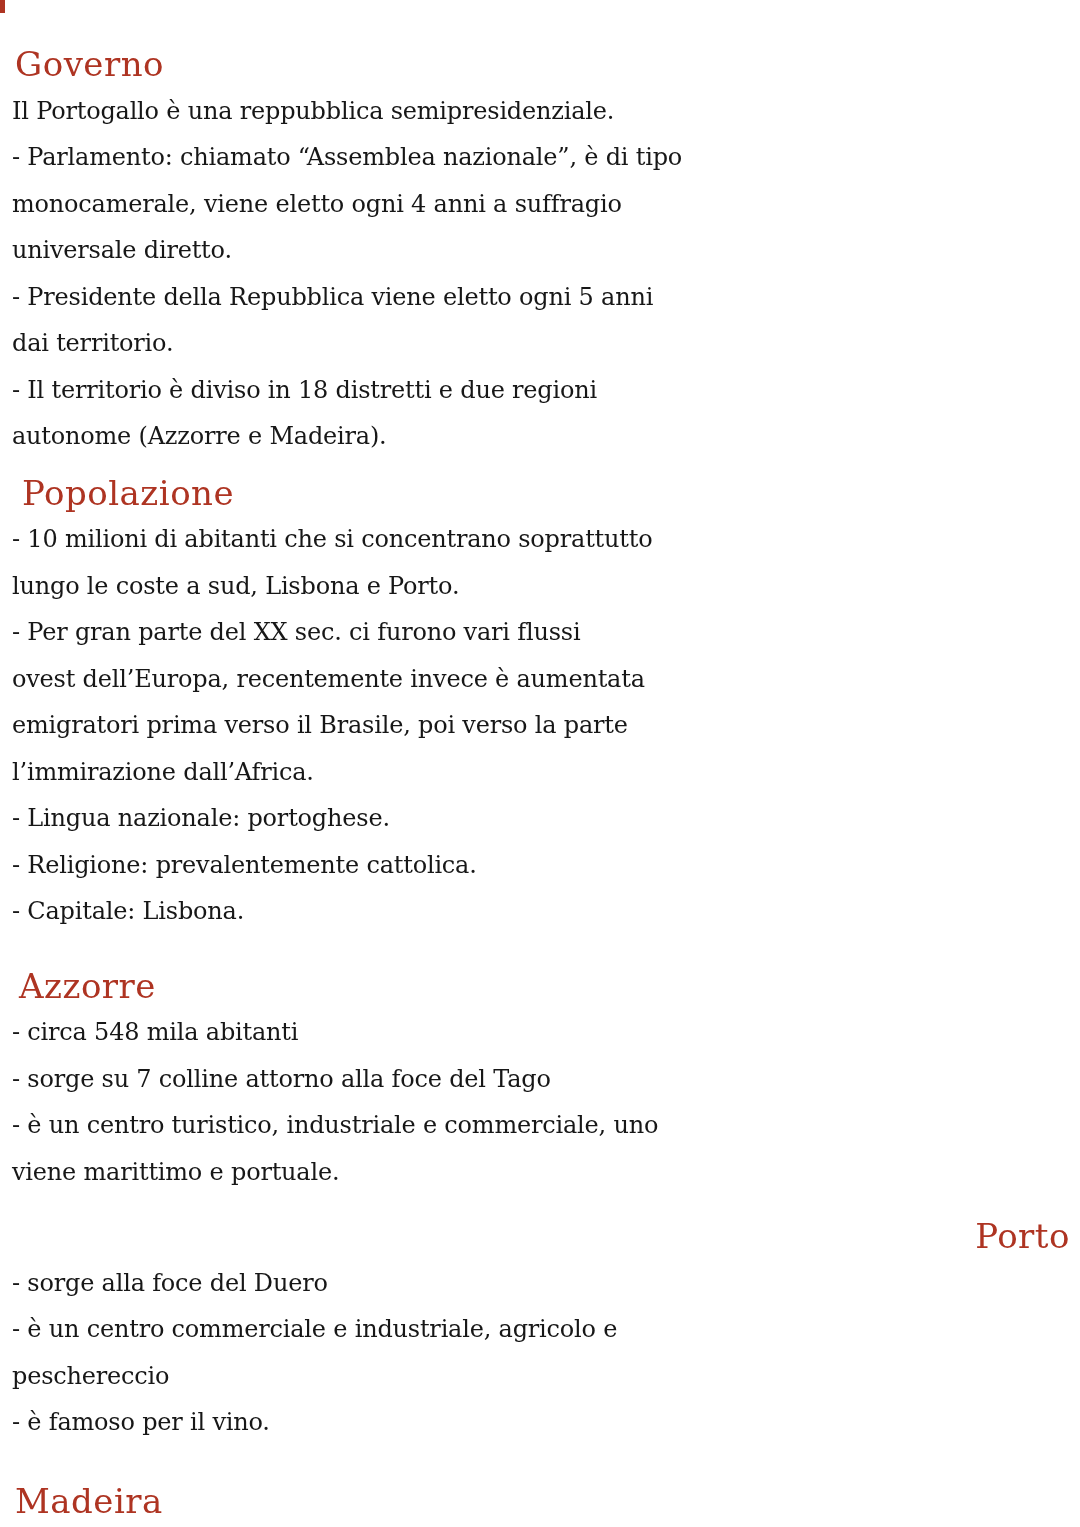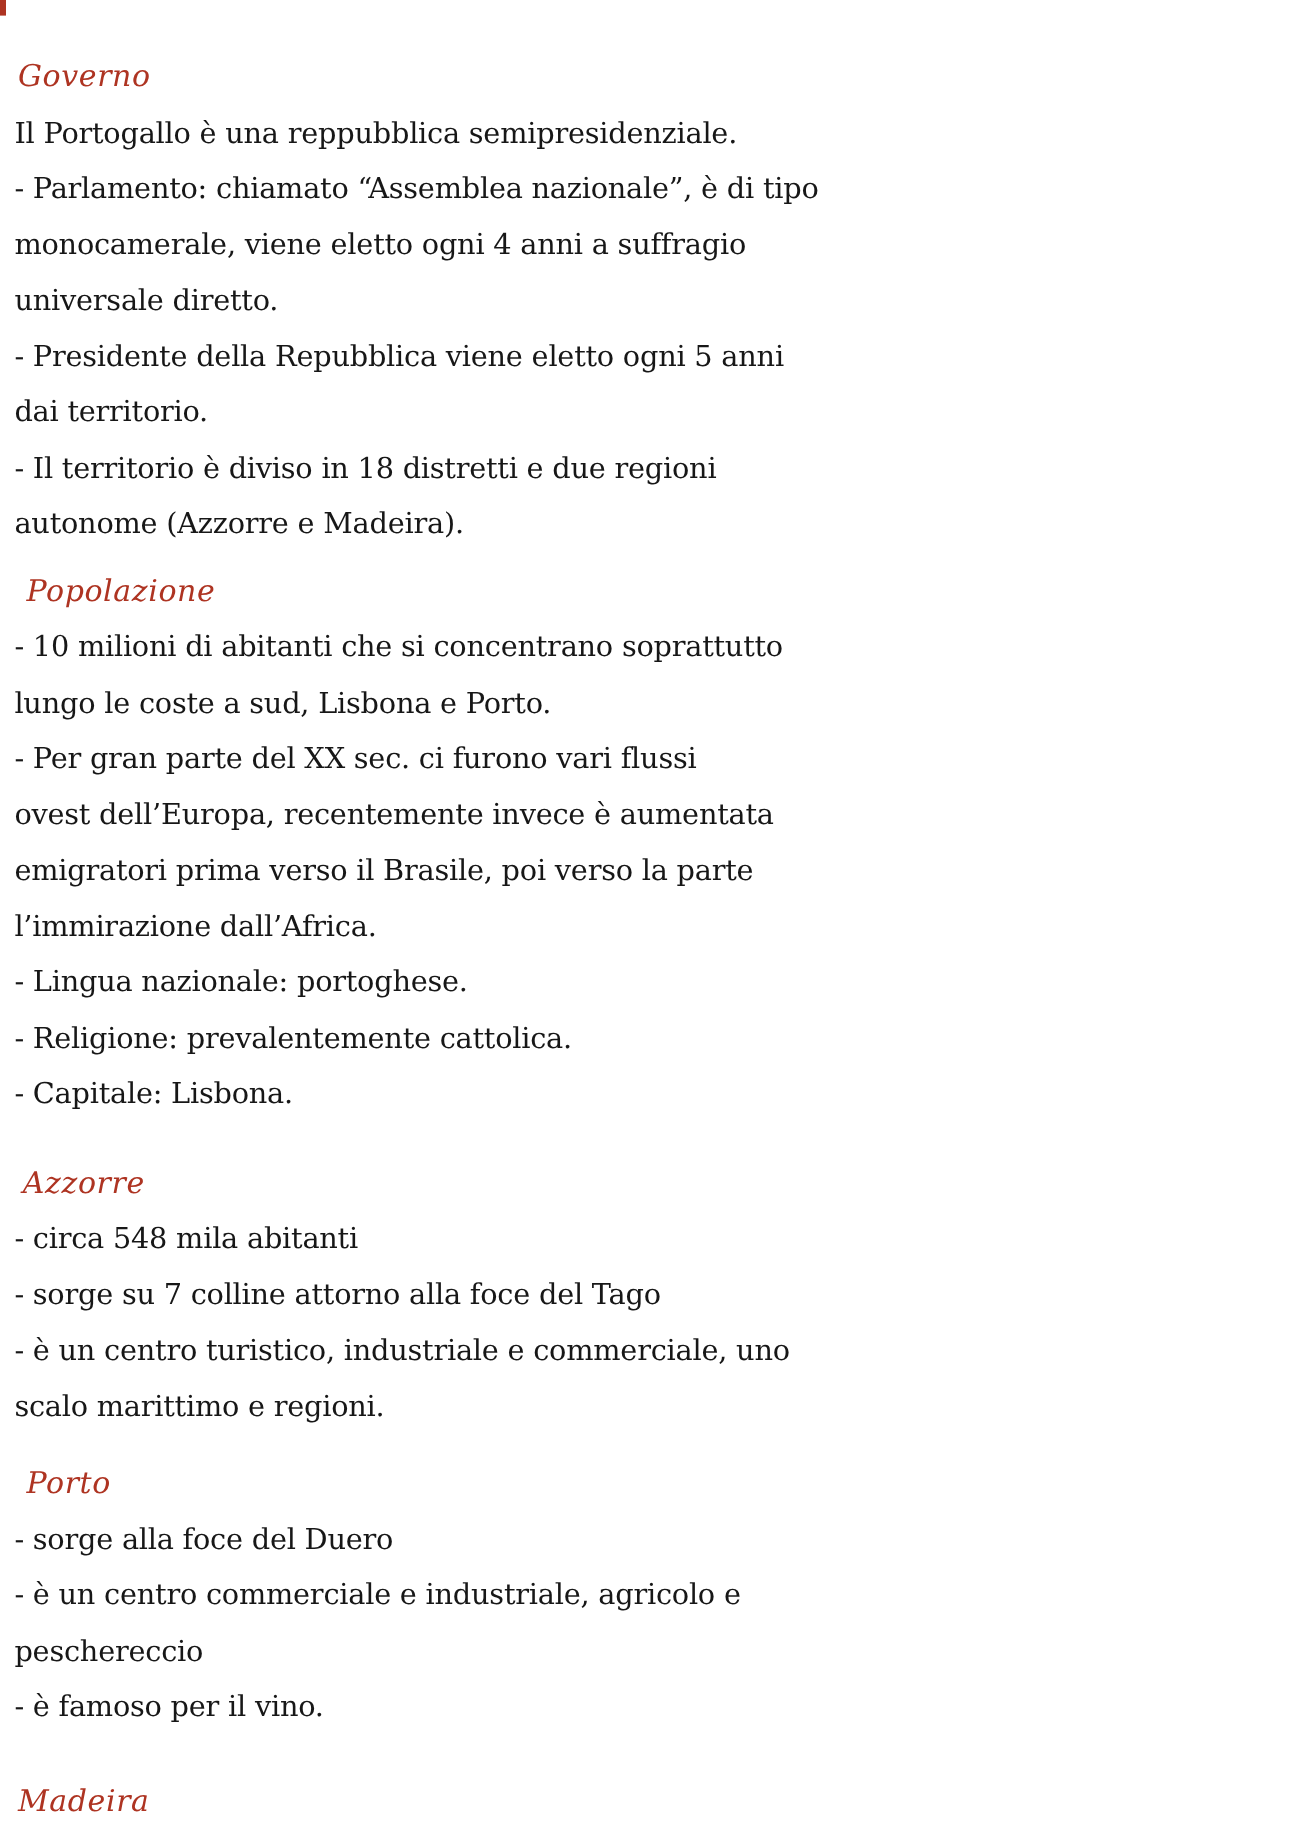--- a/index.html
+++ b/index.html
@@ -20,43 +20,42 @@
   .corner-mark{
     position:absolute;left:0;top:0;
     width:5px;height:13px;
     background:var(--heading-color);
   }
   main.page{
     padding:41px 10px 0 12px;
   }
   .hd{
     margin:0;
-    font-size:25px;
+    font-size:34px;
     line-height:46.5px;
     font-weight:normal;
     color:var(--heading-color);
     letter-spacing:0.5px;
-    font-style:italic;
   }
   .ln{
     margin:0;
     font-size:24px;
     line-height:46.5px;
     letter-spacing:-0.2px;
     white-space:nowrap;
   }
   section{margin:0;}
   .sec-governo{margin-top:0;}
   .sec-governo .hd{margin-left:3px;}
   .sec-popolazione{margin-top:10px;}
   .sec-popolazione .hd{margin-left:10px;}
   .sec-lisbona{margin-top:28px;}
   .sec-lisbona .hd{margin-left:7px;}
   .sec-porto{margin-top:18px;}
-  .sec-porto .hd{margin-left:10px;}
+  .sec-porto .hd{text-align:right;}
   .sec-coimbra{margin-top:32px;}
   .sec-coimbra .hd{margin-left:3px;}
 </style>
 </head>
 <body>
 
 <div class="corner-mark"></div>
 
 <main class="page">
 
@@ -83,21 +82,21 @@
     <p class="ln">- Lingua nazionale: portoghese.</p>
     <p class="ln">- Religione: prevalentemente cattolica.</p>
     <p class="ln">- Capitale: Lisbona.</p>
   </section>
 
   <section class="sec-lisbona">
     <h2 class="hd">Azzorre</h2>
     <p class="ln">- circa 548 mila abitanti</p>
     <p class="ln">- sorge su 7 colline attorno alla foce del Tago</p>
     <p class="ln">- è un centro turistico, industriale e commerciale, uno</p>
-    <p class="ln">scalo marittimo e regioni.</p>
+    <p class="ln">viene marittimo e portuale.</p>
   </section>
 
   <section class="sec-porto">
     <h2 class="hd">Porto</h2>
     <p class="ln">- sorge alla foce del Duero</p>
     <p class="ln">- è un centro commerciale e industriale, agricolo e</p>
     <p class="ln">peschereccio</p>
     <p class="ln">- è famoso per il vino.</p>
   </section>
 

